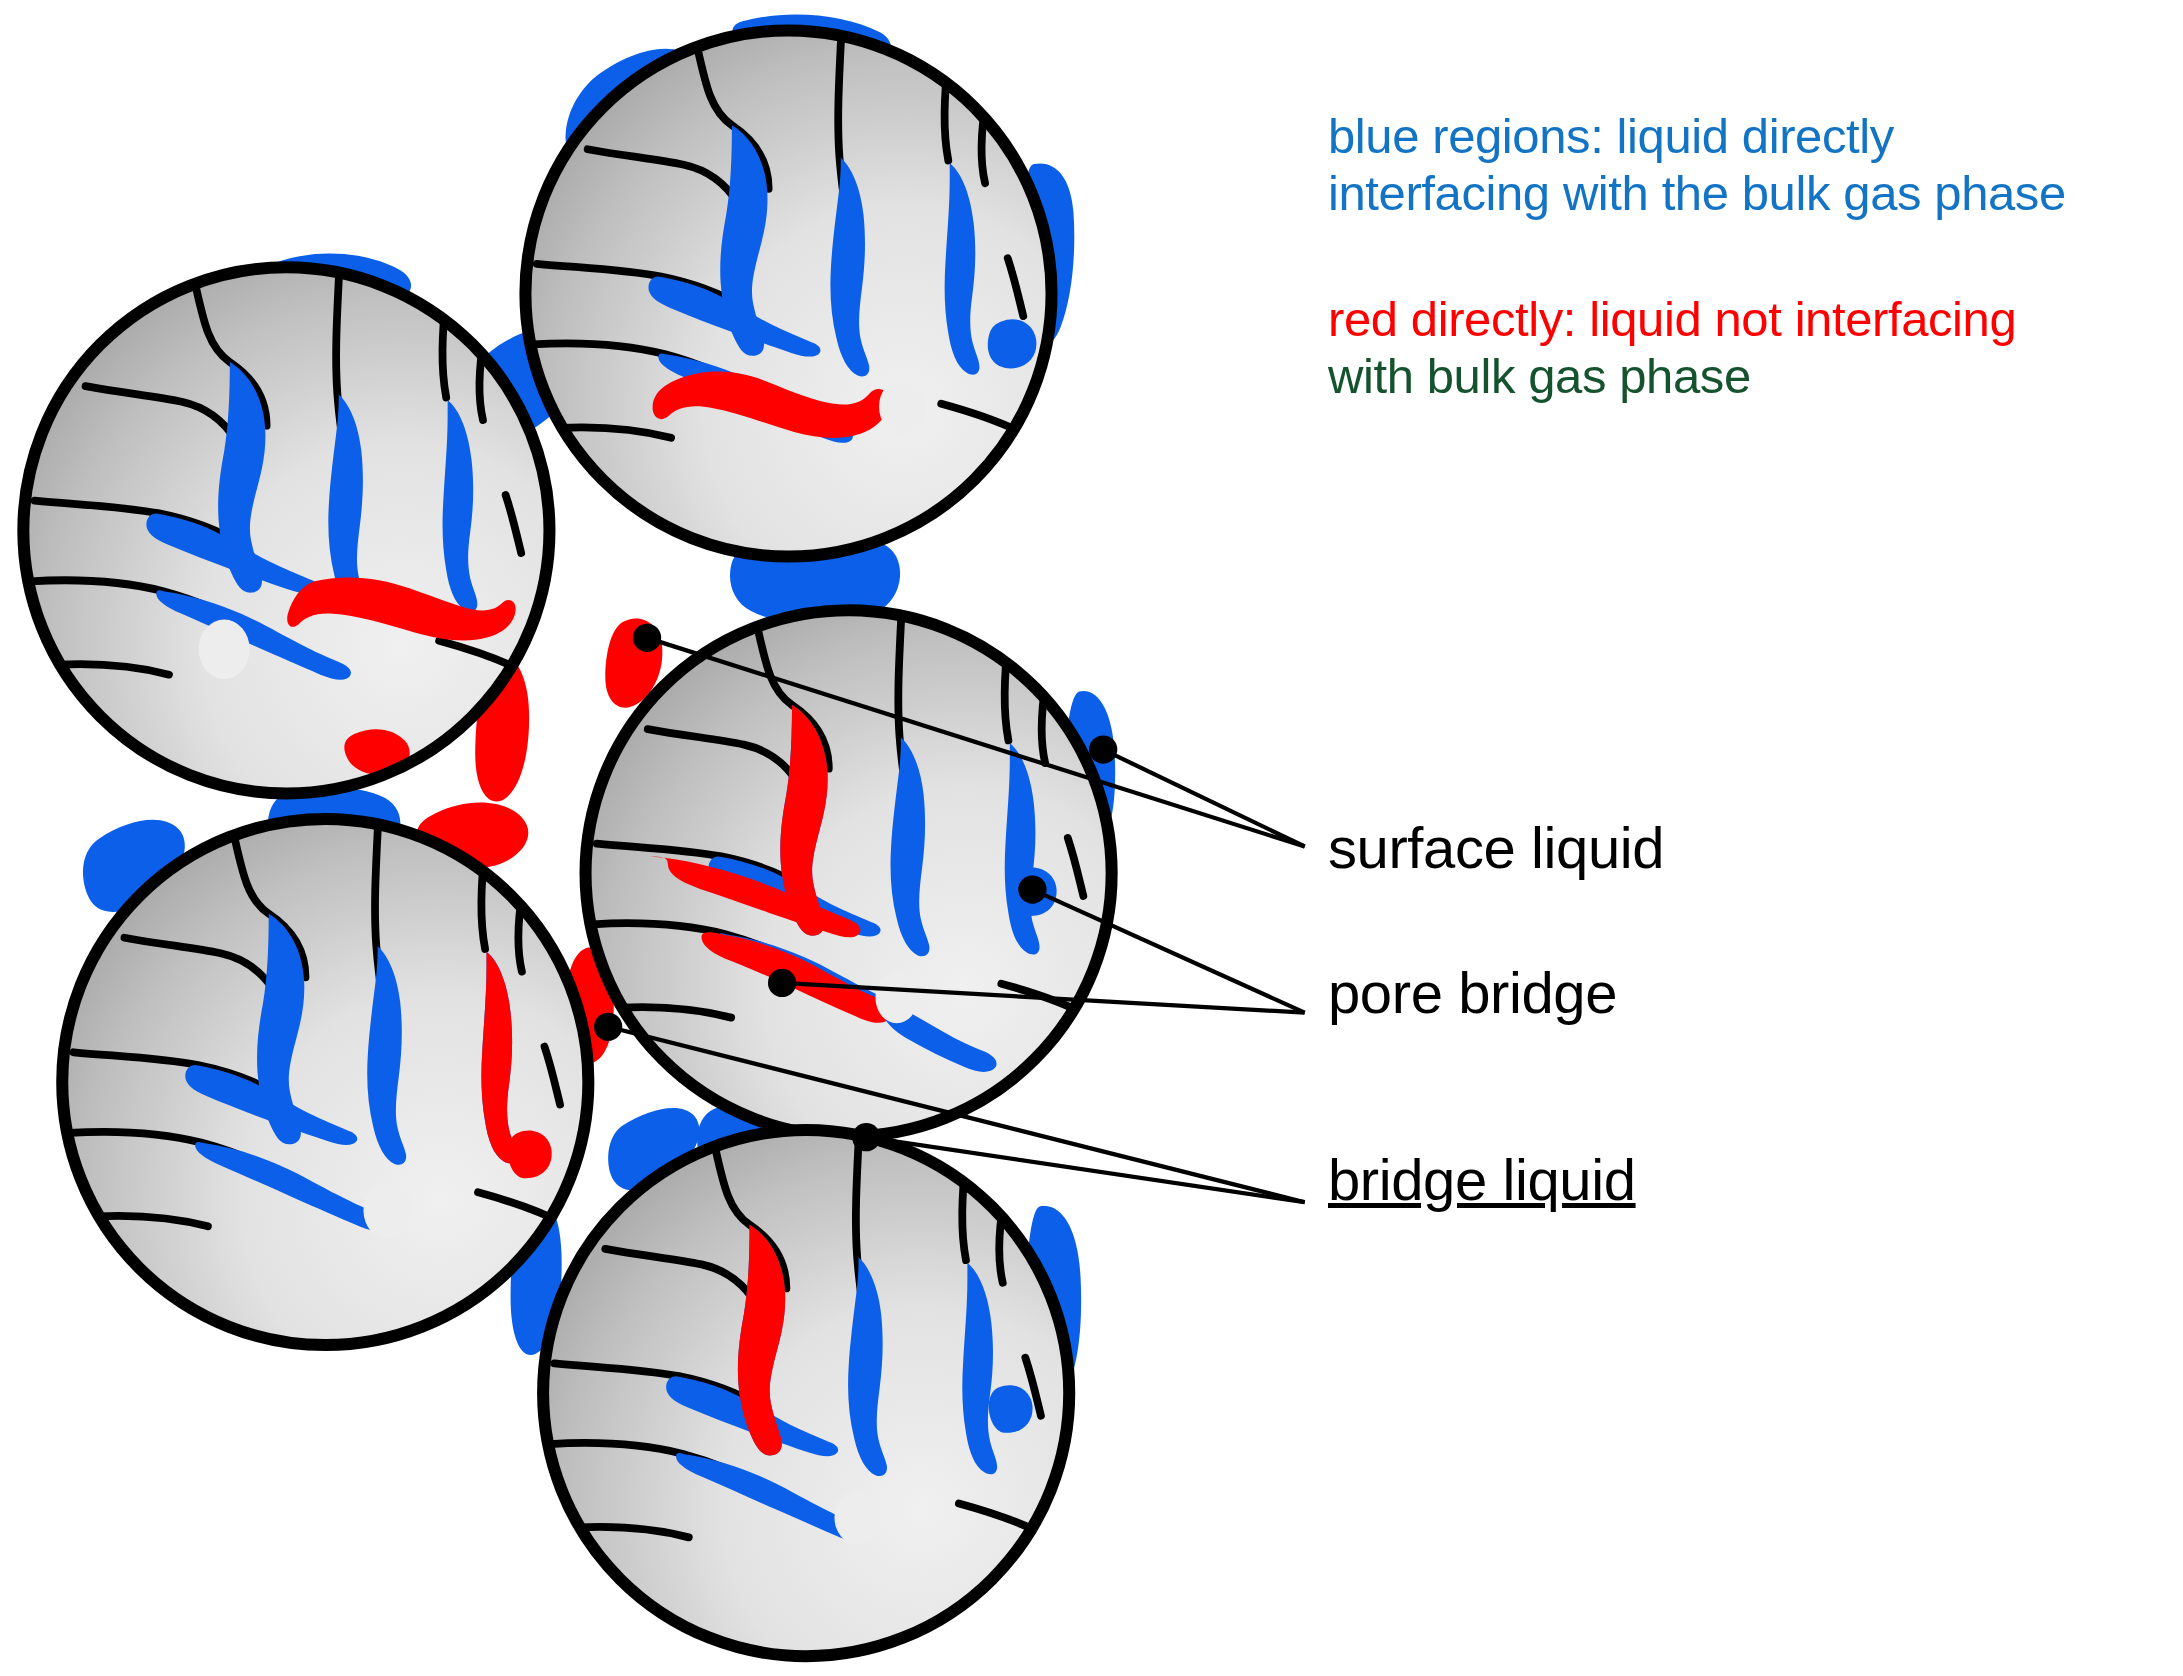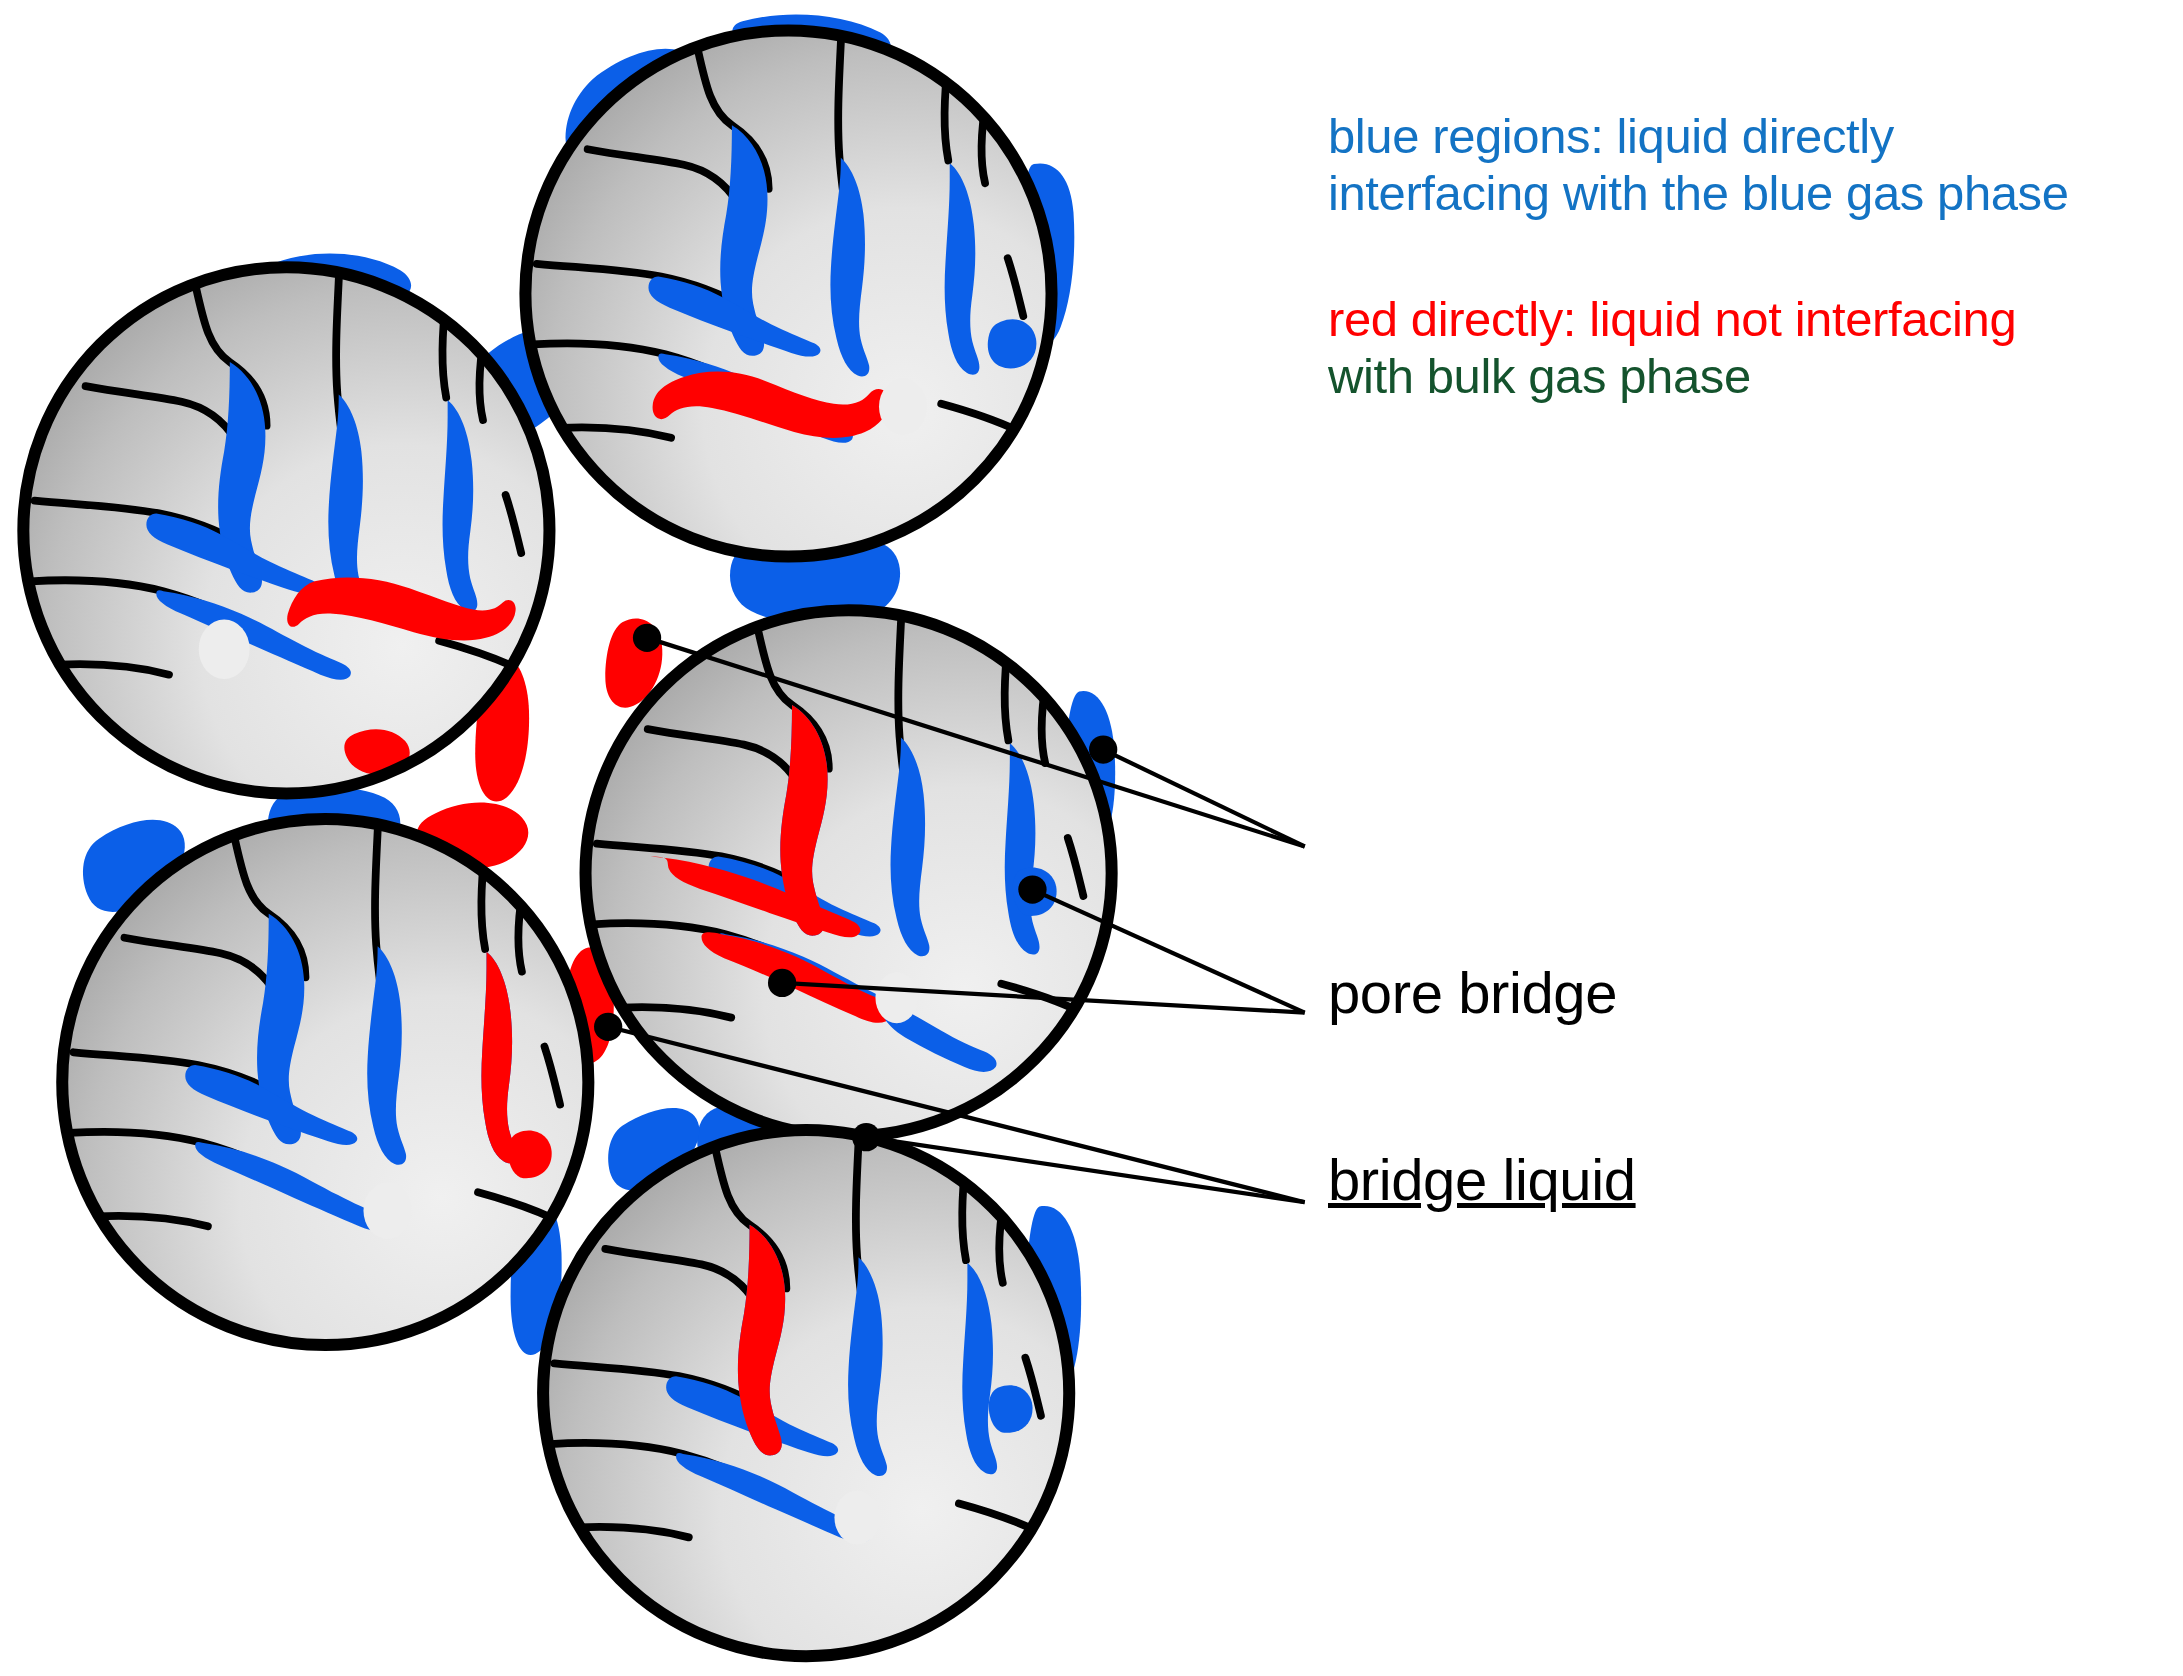--- a/index.html
+++ b/index.html
@@ -226,25 +226,26 @@
       <circle cx="1560" cy="1060" r="20"></circle>
       <circle cx="1460" cy="1258" r="20"></circle>
       <circle cx="1106" cy="1390" r="20"></circle>
       <circle cx="860" cy="1452" r="20"></circle>
       <circle cx="1225" cy="1608" r="20"></circle>
     </g>
   </svg>
 
   <div class="legend-block" id="legend-blue">
     <div class="legend-line" style="color:#1373C4">blue regions: liquid directly</div>
-    <div class="legend-line" style="color:#1373C4">interfacing with the blue gas phase</div>
+    <div class="legend-line" style="color:#1373C4">interfacing with the bulk gas phase</div>
   </div>
 
   <div class="legend-block" id="legend-red">
     <div class="legend-line" style="color:#FF0000">red directly: liquid not interfacing</div>
     <div class="legend-line" style="color:#14532d">with bulk gas phase</div>
   </div>
 
+  <div class="callout-label" id="label-surface">surface liquid</div>
   <div class="callout-label" id="label-pore">pore bridge</div>
   <div class="callout-label" id="label-bridge">bridge liquid</div>
 
 </div>
 
 
 </body></html>

